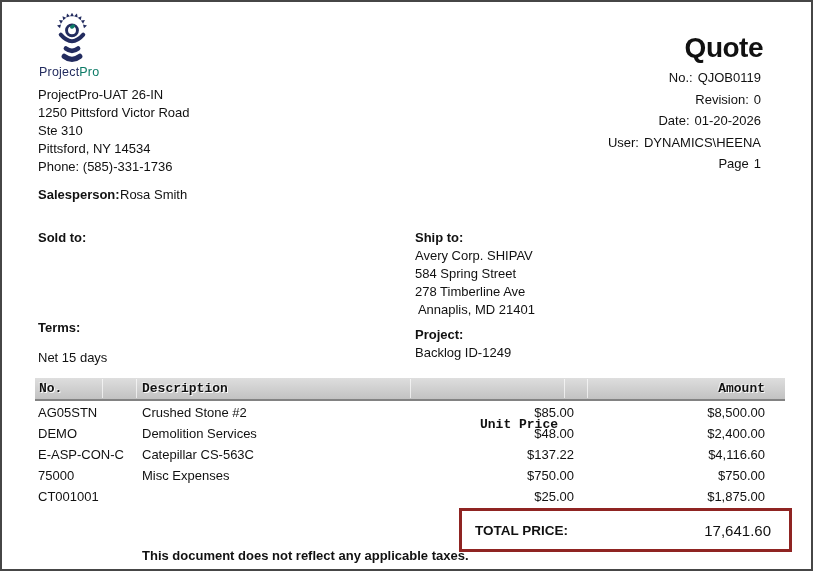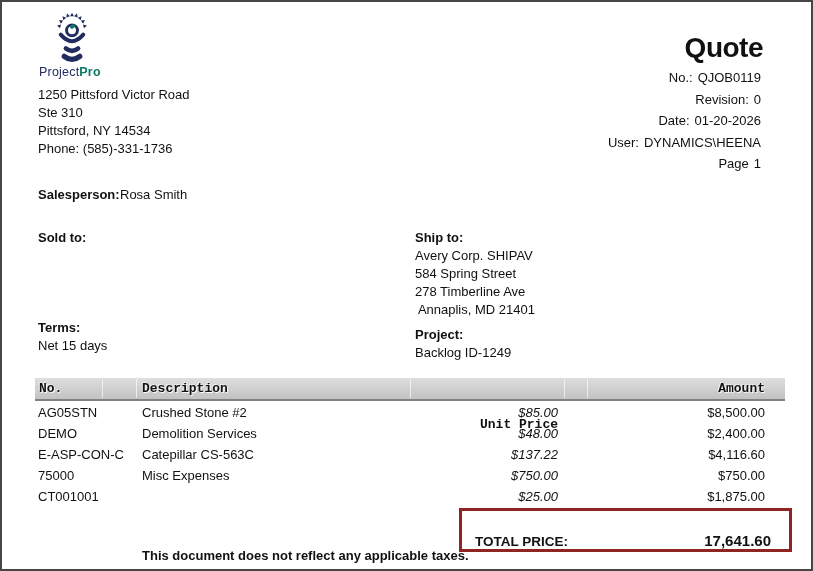--- a/index.html
+++ b/index.html
@@ -10,41 +10,41 @@
     font-family:"Liberation Sans", sans-serif;
     color:#111; font-size:13px;
     overflow:hidden;
   }
   .abs { position:absolute; }
 
   
   .logo-svg { position:absolute; left:33px; top:11px; }
   .logo-word { position:absolute; left:37px; top:63px; font-size:12.5px; letter-spacing:.2px; }
   .logo-word .w1 { color:var(--navy,#232C5F); }
-  .logo-word .w2 { color:var(--teal,#0C7A66); font-weight:bold; }
+  .logo-word .w2 { color:var(--teal,#0C7A66); font-weight:normal; }
 
   
   .company { left:36px; top:84px; line-height:18px; }
 
   
   .sales { left:36px; top:185px; display:flex; }
   .sales .lbl { font-weight:bold; width:82px; }
 
   
   .quote-title { top:30px; right:48px; font-size:28px; font-weight:bold; letter-spacing:-.5px; }
   .quote-meta { top:68px; right:50px; text-align:right; }
   .meta-row { height:21.5px; }
   .meta-value { margin-left:5px; }
 
   
   .section { display:flex; line-height:18px;flex-direction:column; }
   .section .lbl { font-weight:bold; flex:0 0 auto; }
   .sold { left:36px; top:227px; }  .sold .lbl { width:68px; }
   .ship { left:413px; top:227px; } .ship .lbl { width:70px; }
-  .terms { left:36px; top:317px; } .terms .lbl { width:68px; }
+  .terms { left:36px; top:317px;gap:12px; } .terms .lbl { width:68px; }
   .project { left:413px; top:324px; } .project .lbl { width:70px; }
   .lines div { white-space:pre; }
 
   
   .thead {
     left:33px; top:376px; width:750px; height:21px;
     background:linear-gradient(#dedede,#c2c2c2);
     border-bottom:2px solid #828282;
   }
   .thead .hcell { position:absolute; top:3px; font-weight:bold;
@@ -53,31 +53,31 @@
   .h-desc { left:107px; }
   .h-unit { right:227px;margin-top:36px; }
   .h-amt  { right:20px; }
   .sep { position:absolute; top:1px; bottom:1px; width:1px; background:rgba(255,255,255,.65); }
 
   .tbody { left:0; top:400px; width:813px; }
   .trow { position:relative; height:21px; }
   .cell { position:absolute; top:3px; white-space:nowrap; }
   .c-no   { left:36px; }
   .c-desc { left:140px; }
-  .c-unit { right:257px;font-style:italic; }
+  .c-unit { right:241px; }
   .c-amt  { right:50px; }
 
   
   .total-box {
     left:457px; top:506px; width:333px; height:44px; box-sizing:border-box;
     border:3px solid var(--accent-red,#8F2422);
-    display:flex; align-items:flex-end;
+    display:flex; align-items:center;
   }
   .total-box .lbl { font-weight:bold; margin-left:13px; font-size:13.5px; }
-  .total-box .val { font-weight:bold; font-size:15px; margin-left:auto; margin-right:18px; }
+  .total-box .val { font-weight:normal; font-size:15px; margin-left:auto; margin-right:18px; }
 
   .footer-note { left:140px; top:546px; font-weight:bold; }
 </style>
 </head>
 <body>
 
 <div class="page">
 
   <svg class="logo-svg" width="74" height="52" viewBox="0 0 74 60" aria-hidden="true">
     <defs>
@@ -98,20 +98,21 @@
     <ellipse cx="37.6" cy="15.6" rx="3.1" ry="2.1" fill="#0C7A66" transform="rotate(-28 37.6 15.6)"></ellipse>
     <path d="M 24 25 Q 37 40 50 25" fill="none" stroke="#232C5F" stroke-width="4.6" stroke-linecap="round"></path>
     <path d="M 30 41 Q 37 46.5 44 41" fill="none" stroke="#232C5F" stroke-width="5.4" stroke-linecap="round"></path>
     <path d="M 28 50 Q 37 57 46 50" fill="none" stroke="#232C5F" stroke-width="6" stroke-linecap="round"></path>
   </svg>
   <div class="logo-word">
     <span class="w1">Project</span><span class="w2">Pro</span>
   </div>
 
   <div class="abs company lines">
+      <div>ProjectPro-UAT 26-IN</div>
       <div>1250 Pittsford Victor Road</div>
       <div>Ste 310</div>
       <div>Pittsford, NY 14534</div>
       <div>Phone: (585)-331-1736</div>
     </div>
 
   <div class="abs quote-title">Quote</div>
 
   <div class="abs sales">
     <span class="lbl">Salesperson:</span>

